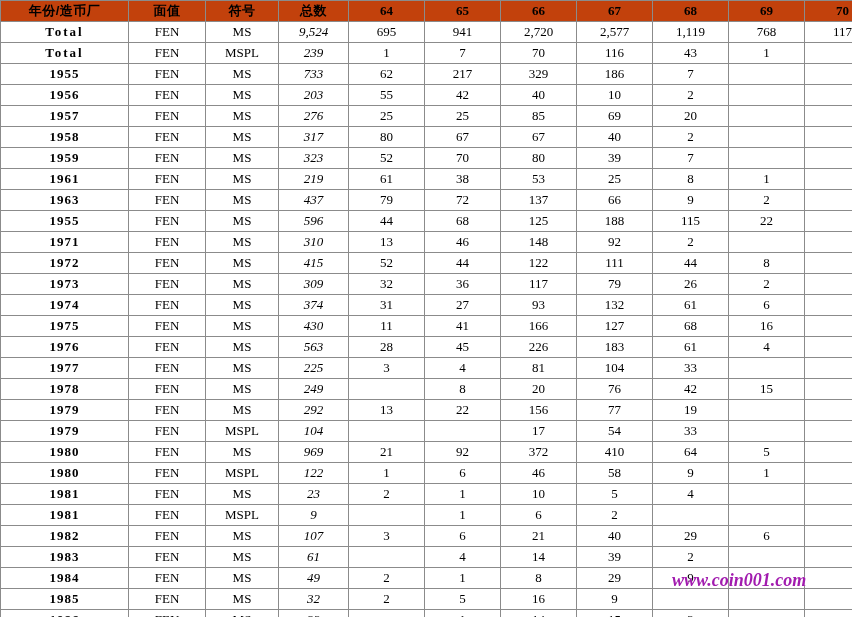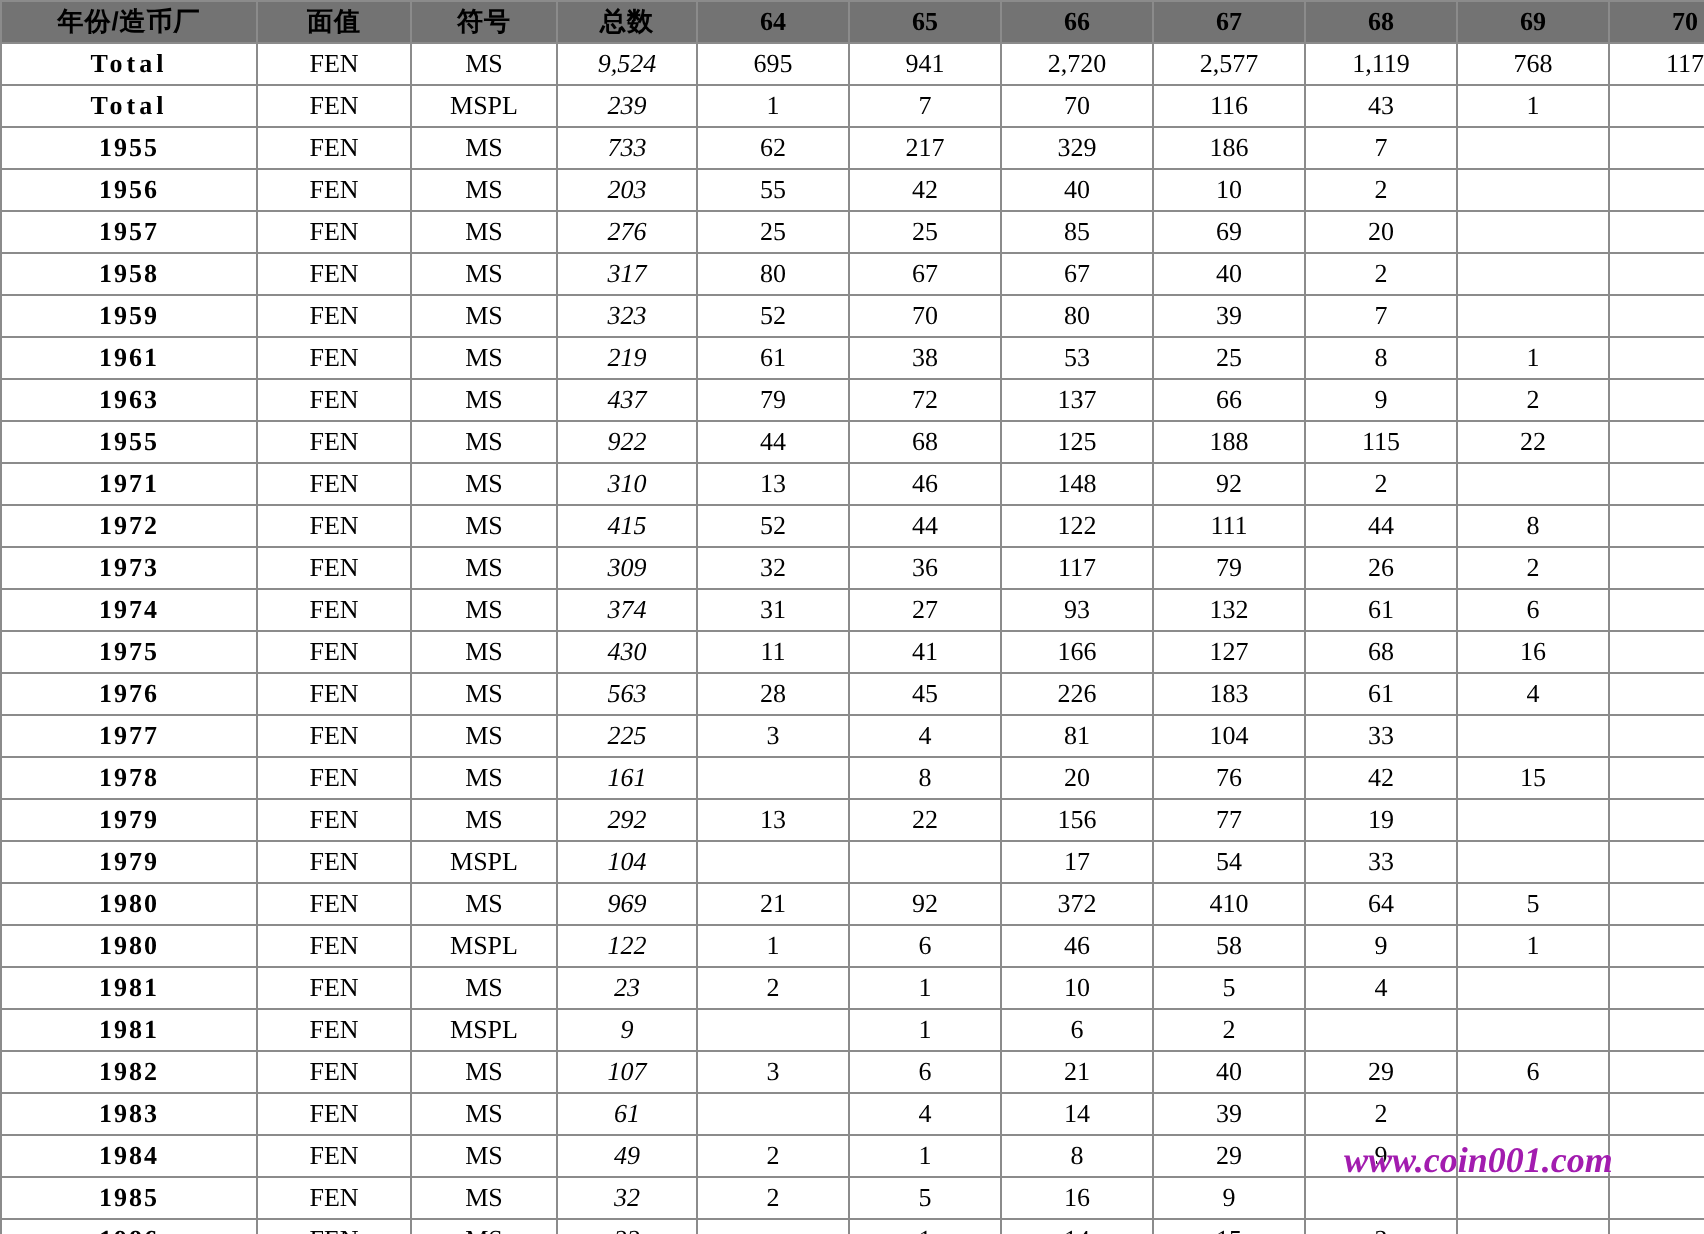--- a/index.html
+++ b/index.html
@@ -25,21 +25,21 @@
     padding: 0;
     height: 20px;
     line-height: 20px;
     text-align: center;
     font-size: 13px;
     color: #000000;
     overflow: hidden;
     white-space: nowrap;
   }
   thead th {
-    background: #737373;
+    background: #c2410c;
     font-weight: bold;
     font-family: "Liberation Sans", sans-serif;
     font-size: 13px;
     letter-spacing: 0.5px;
   }
   thead th.grade-col {
     font-family: "Liberation Serif", serif;
     letter-spacing: 0;
   }
   tbody td {
@@ -236,21 +236,21 @@
         <td class="grade-cell">137</td>
         <td class="grade-cell">66</td>
         <td class="grade-cell">9</td>
         <td class="grade-cell">2</td>
         <td class="grade-cell"></td>
       </tr>
       <tr>
         <td class="year-cell">1955</td>
         <td class="denom-cell">FEN</td>
         <td class="mark-cell">MS</td>
-        <td class="total-cell">922</td>
+        <td class="total-cell">596</td>
         <td class="grade-cell">44</td>
         <td class="grade-cell">68</td>
         <td class="grade-cell">125</td>
         <td class="grade-cell">188</td>
         <td class="grade-cell">115</td>
         <td class="grade-cell">22</td>
         <td class="grade-cell"></td>
       </tr>
       <tr>
         <td class="year-cell">1971</td>
@@ -340,21 +340,21 @@
         <td class="grade-cell">81</td>
         <td class="grade-cell">104</td>
         <td class="grade-cell">33</td>
         <td class="grade-cell"></td>
         <td class="grade-cell"></td>
       </tr>
       <tr>
         <td class="year-cell">1978</td>
         <td class="denom-cell">FEN</td>
         <td class="mark-cell">MS</td>
-        <td class="total-cell">161</td>
+        <td class="total-cell">249</td>
         <td class="grade-cell"></td>
         <td class="grade-cell">8</td>
         <td class="grade-cell">20</td>
         <td class="grade-cell">76</td>
         <td class="grade-cell">42</td>
         <td class="grade-cell">15</td>
         <td class="grade-cell"></td>
       </tr>
       <tr>
         <td class="year-cell">1979</td>

